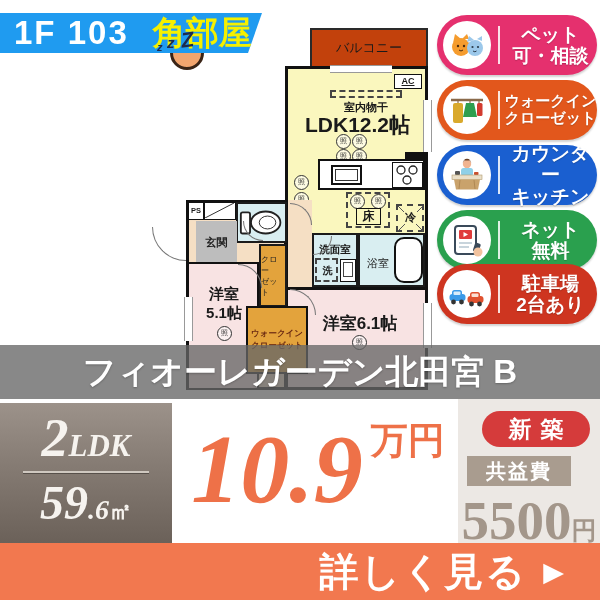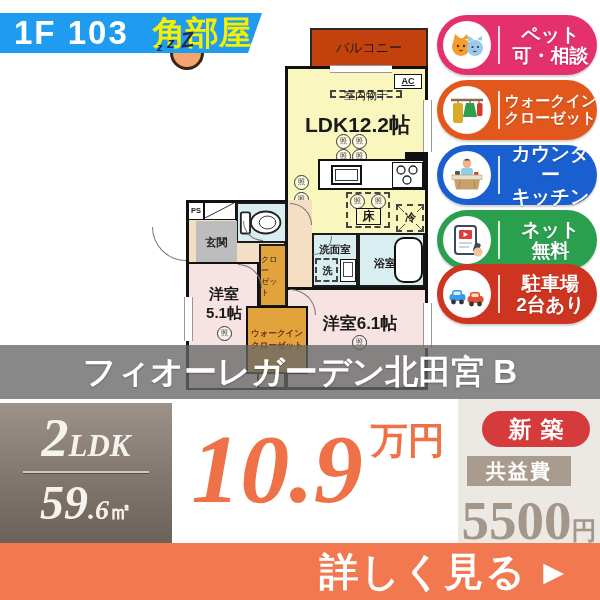--- a/index.html
+++ b/index.html
@@ -91,21 +91,21 @@
       <span style="font-size:13px;color:#1a1a1a;">バルコニー</span>
     </div>
 
     <div class="room wall-thick" style="left:285px;top:66px;width:143px;height:324px;background:#FAF7BE;"></div>
 
     <div class="windowh" style="left:330px;top:65px;width:62px;height:6px;"></div>
 
     <div class="rlabel" style="left:394px;top:74px;width:28px;height:15px;background:#fff;border:1.5px solid #111;font-size:9px;font-weight:bold;line-height:12px;text-decoration:underline;">AC</div>
 
     <div class="dashedbox" style="left:330px;top:90px;width:72px;height:8px;"></div>
-    <div class="rlabel" style="left:325px;top:88px;width:82px;font-size:11px;font-weight:normal;">室内物干</div>
+    <div class="rlabel" style="left:325px;top:100px;width:82px;font-size:11px;font-weight:bold;">室内物干</div>
     <div class="rlabel" style="left:295px;top:111px;width:125px;font-size:21px;font-weight:600;">LDK12.2帖</div>
 
     <span class="sho" style="left:336px;top:134px;">照</span>
     <span class="sho" style="left:352px;top:134px;">照</span>
     <span class="sho" style="left:336px;top:149px;">照</span>
     <span class="sho" style="left:352px;top:149px;">照</span>
     <span class="sho" style="left:294px;top:175px;">照</span>
     <span class="sho" style="left:294px;top:192px;">照</span>
 
     <div class="room" style="left:405px;top:152px;width:23px;height:9px;background:#111;"></div>
@@ -139,21 +139,21 @@
     <div class="room wall-med" style="left:312px;top:233px;width:46px;height:54px;background:#D9EEF1;"></div>
     <div class="rlabel" style="left:310px;top:243px;width:50px;font-size:10.5px;font-weight:bold;">洗面室</div>
     <div class="dashedbox" style="left:315px;top:258px;width:23px;height:24px;">
       <div class="rlabel" style="left:4px;top:4px;width:13px;font-size:10px;font-weight:bold;">洗</div>
     </div>
     <div class="room" style="left:340px;top:259px;width:16px;height:23px;background:#fff;border:1.5px solid #111;">
       <div style="margin:2px;border:1px solid #444;height:13px;"></div>
     </div>
 
     <div class="room wall-med" style="left:358px;top:233px;width:67px;height:54px;background:#D9EEF1;"></div>
-    <div class="rlabel" style="left:360px;top:256px;width:36px;font-size:11px;font-weight:bold;text-align:right;">浴室</div>
+    <div class="rlabel" style="left:360px;top:256px;width:36px;font-size:11px;font-weight:normal;">浴室</div>
     <div class="room" style="left:394px;top:237px;width:29px;height:46px;background:#fff;border:2.5px solid #111;border-radius:10px;"></div>
 
     <div class="room" style="left:288px;top:287px;width:137px;height:100px;background:#F8E3E3;border-top:3px solid #111;"></div>
     <div class="rlabel" style="left:300px;top:312px;width:120px;font-size:17px;font-weight:600;">洋室6.1帖</div>
     <span class="sho" style="left:352px;top:335px;">照</span>
 
     <div class="room wall-thick" style="left:186px;top:200px;width:101px;height:190px;background:#F5DFC4;"></div>
     <div class="rlabel" style="left:188px;top:202px;width:16px;height:18px;background:#fff;border:1.5px solid #111;font-size:7.5px;font-weight:bold;line-height:15px;">PS</div>
     <div class="room" style="left:204px;top:202px;width:32px;height:18px;background:#fff;border:1.5px solid #111;">
       <svg width="29" height="15" viewBox="0 0 29 15">

